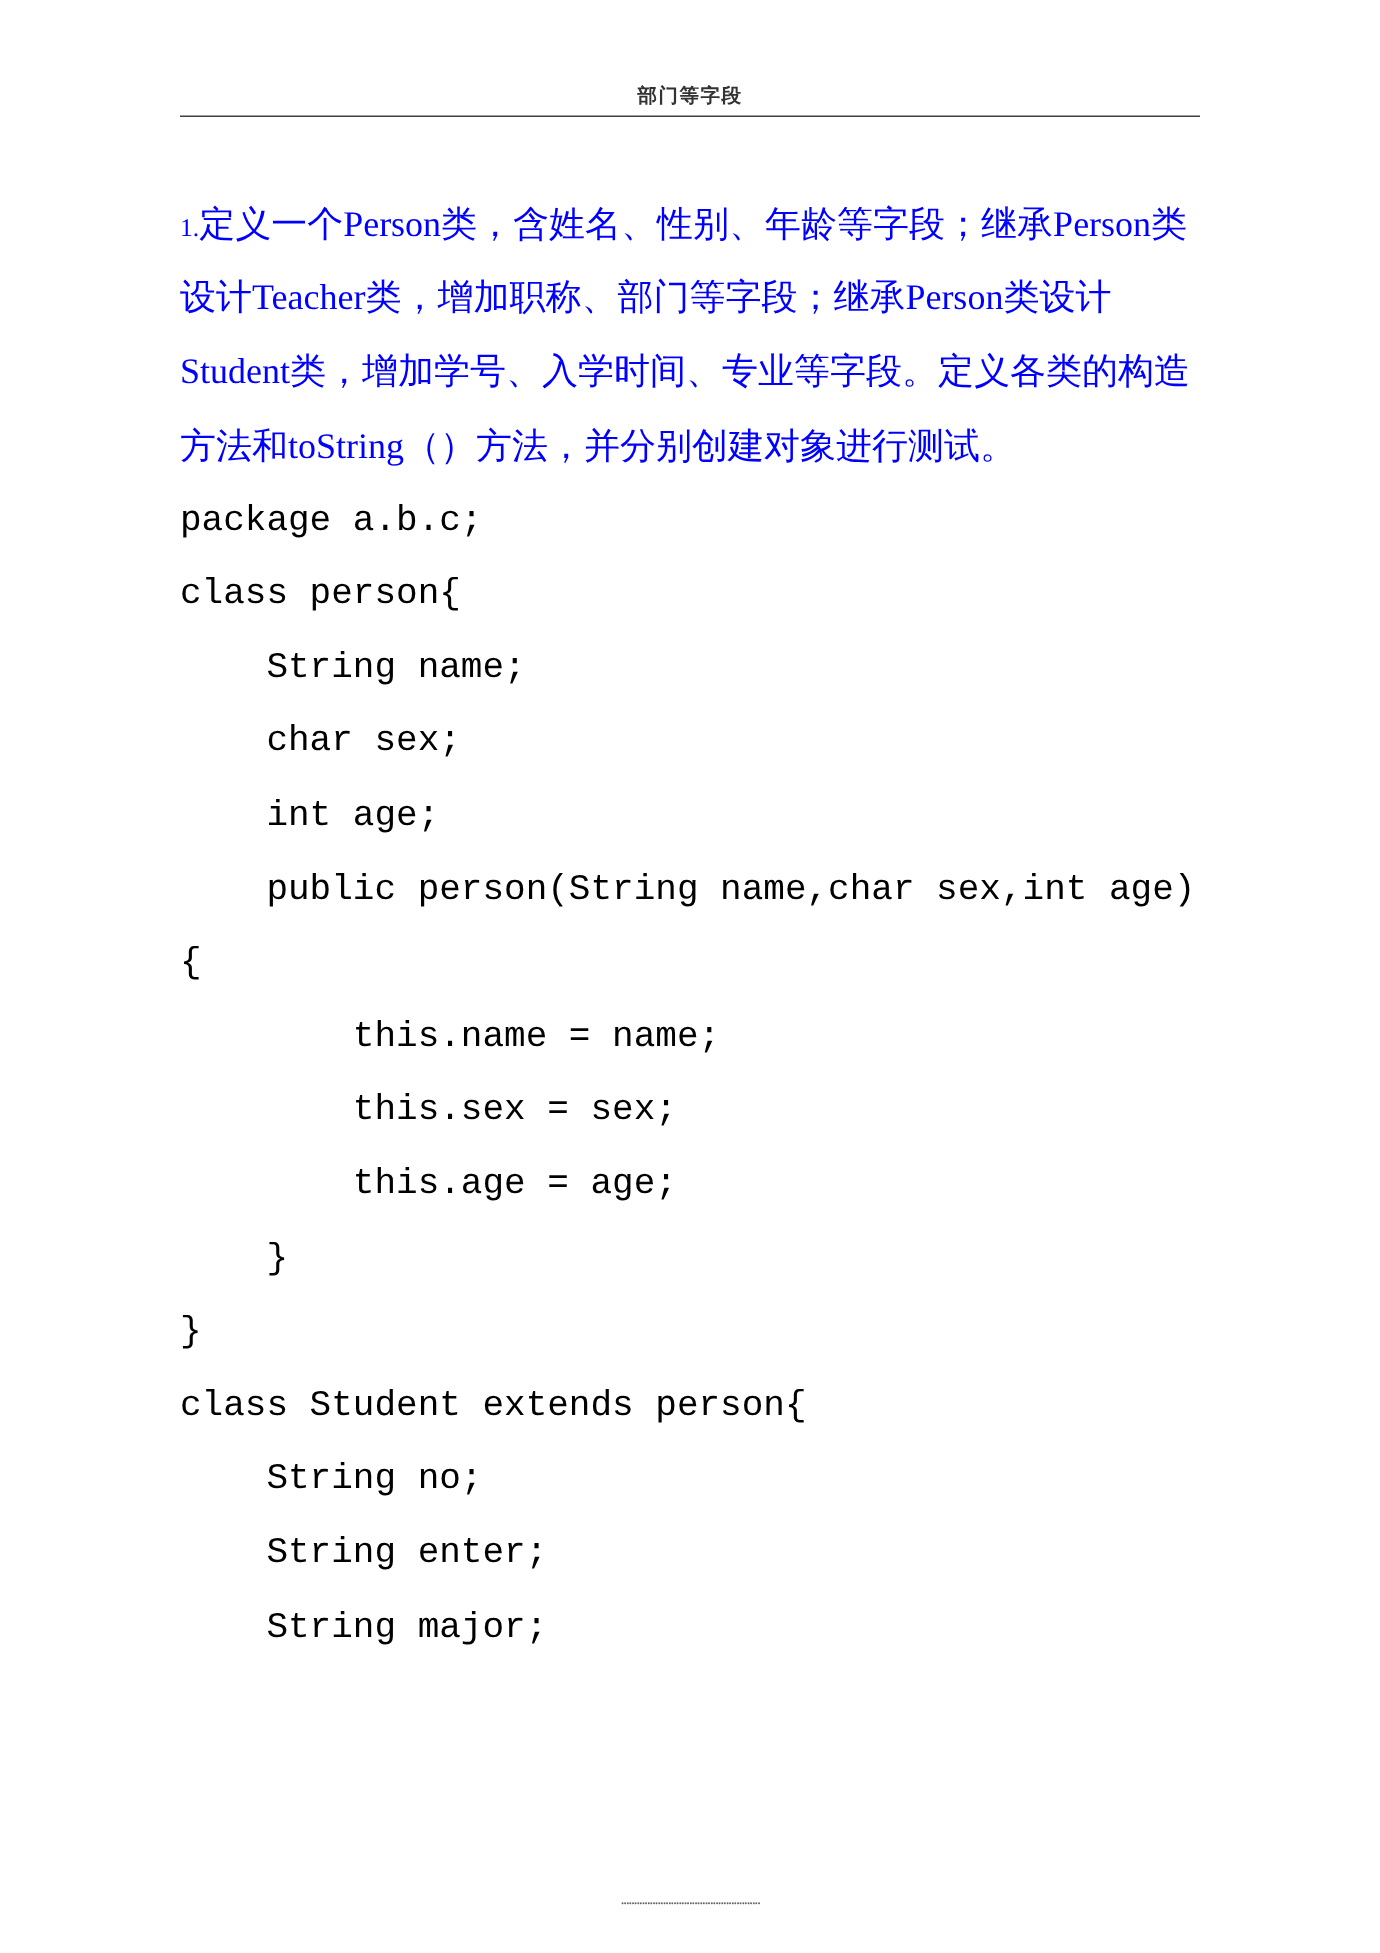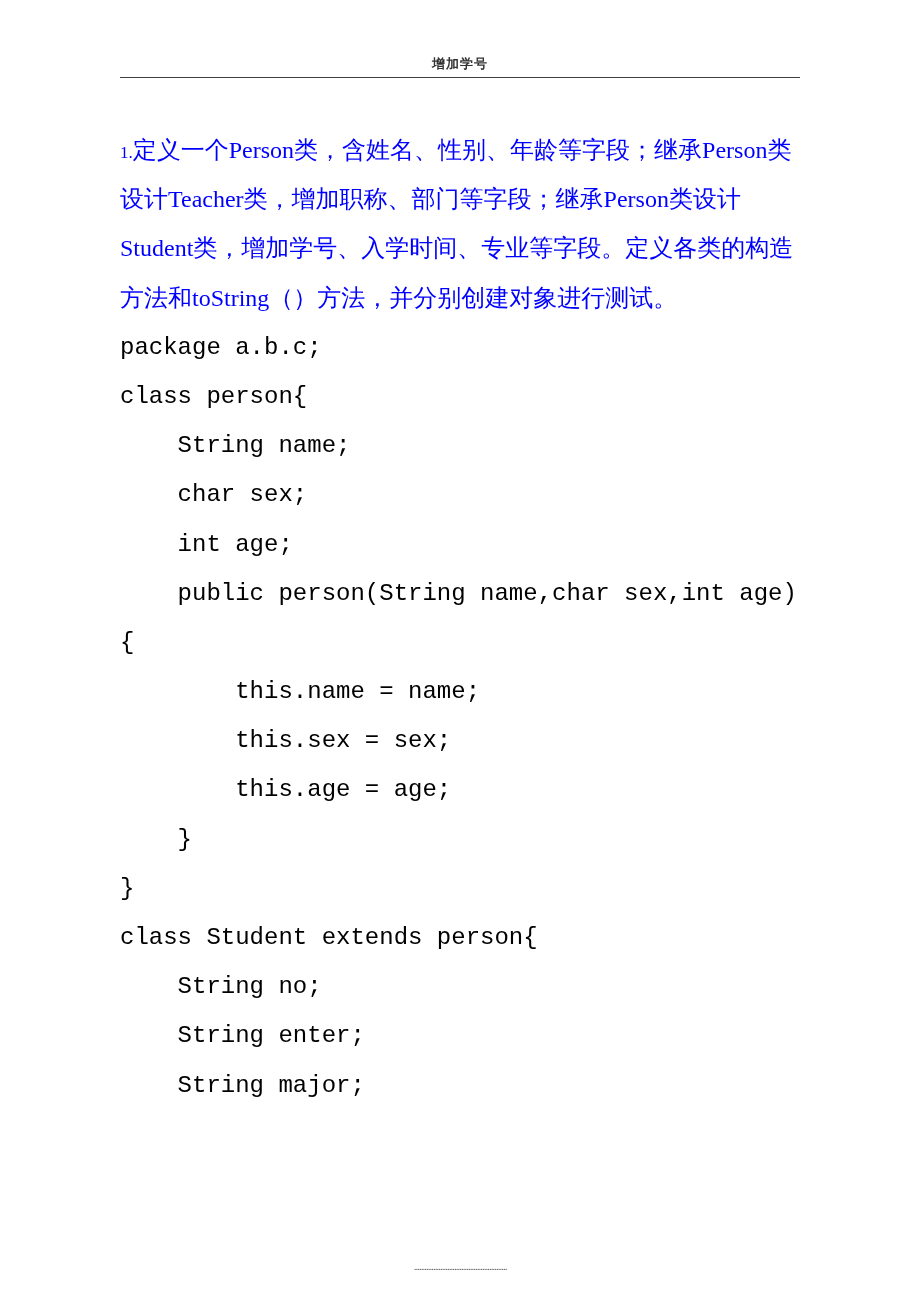--- a/index.html
+++ b/index.html
@@ -61,21 +61,21 @@
     color: #666;
     letter-spacing: -1px;
   }
 </style>
 </head>
 <body>
 
 <div class="page">
 
   <div class="header">
-    <span>增加学号</span>
+    <span>部门等字段</span>
   </div>
 
   <div class="content">
     <div>
       <span class="question-num">1.</span><span class="question-text">定义一个Person类，含姓名、性别、年龄等字段；继承Person类设计Teacher类，增加职称、部门等字段；继承Person类设计Student类，增加学号、入学时间、专业等字段。定义各类的构造方法和toString（）方法，并分别创建对象进行测试。</span>
     </div>
 
     <div class="code-block"><div>package a.b.c;</div><div>class person{</div><div>    String name;</div><div>    char sex;</div><div>    int age;</div><div>    public person(String name,char sex,int age){</div><div>        this.name = name;</div><div>        this.sex = sex;</div><div>        this.age = age;</div><div>    }</div><div>}</div><div>class Student extends person{</div><div>    String no;</div><div>    String enter;</div><div>    String major;</div></div>
   </div>
 

